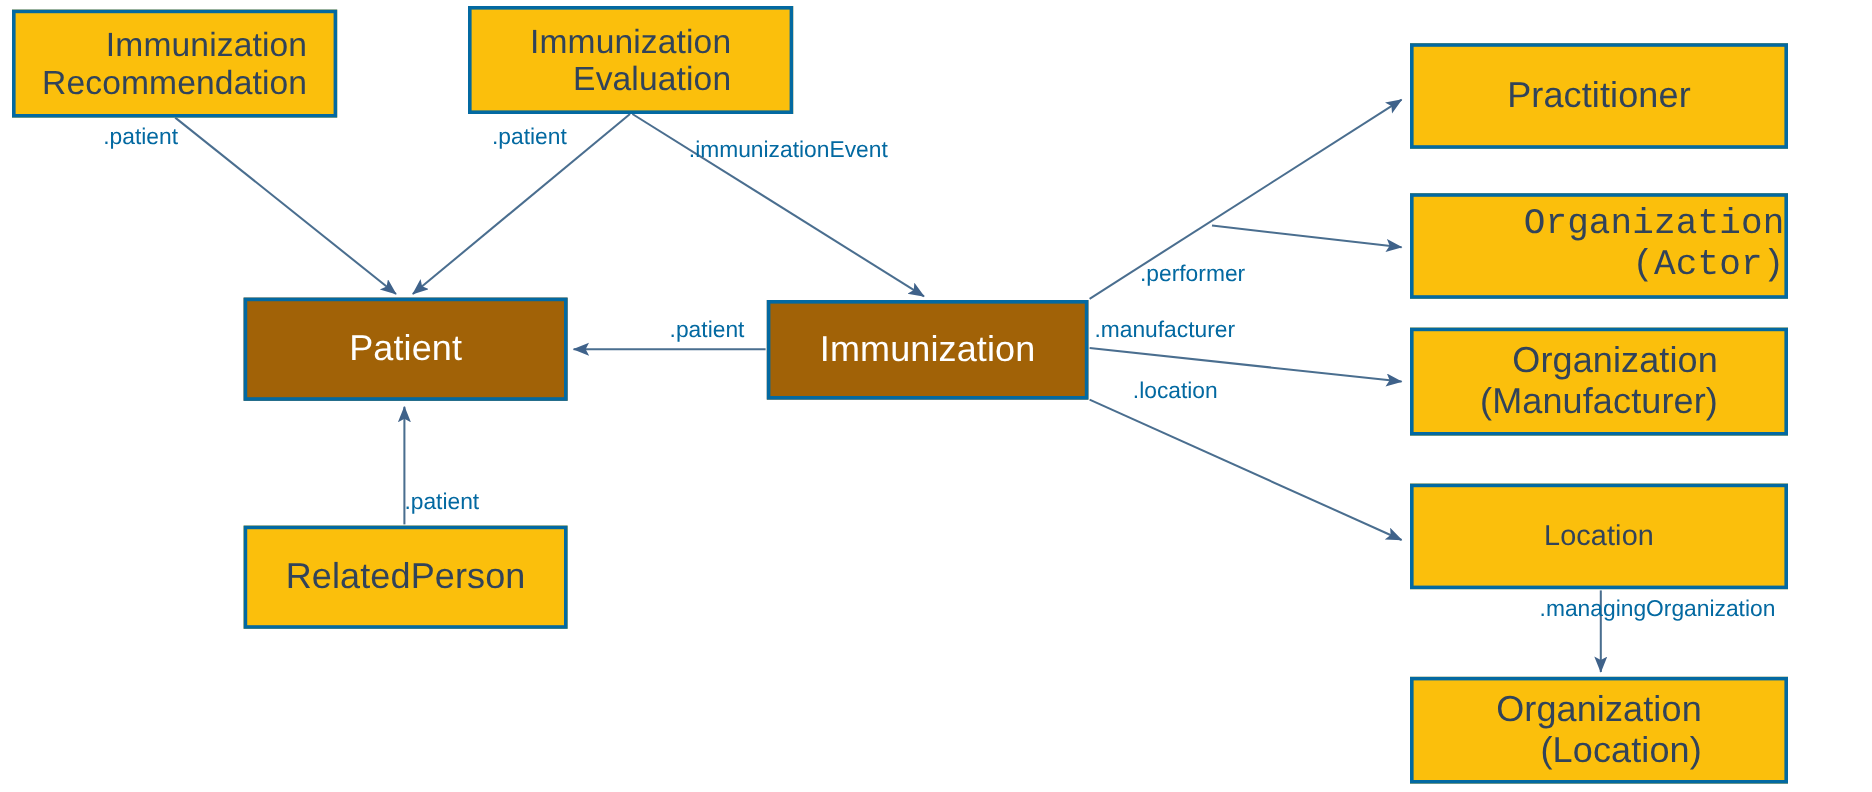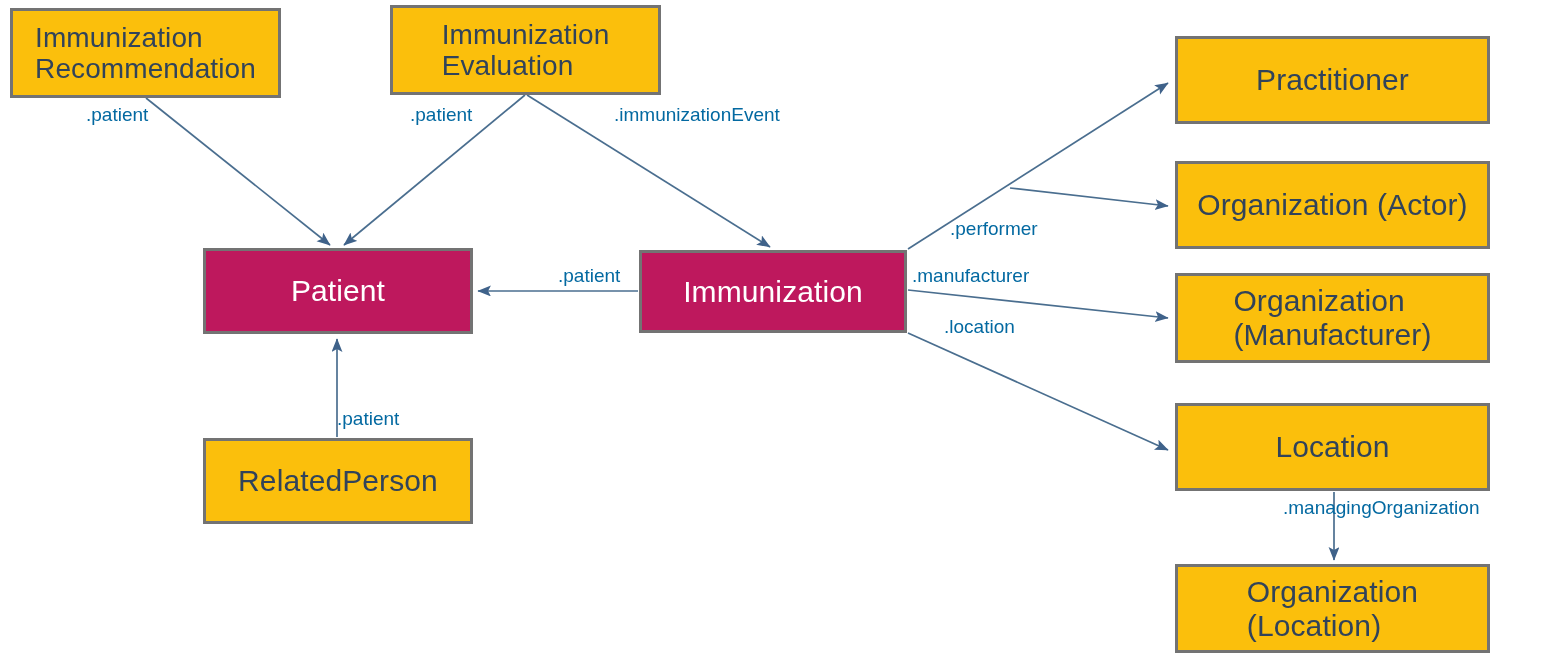--- a/index.html
+++ b/index.html
@@ -24,32 +24,32 @@
     width: 1560px;
     height: 660px;
     pointer-events: none;
   }
   .node {
     position: absolute;
     box-sizing: border-box;
     display: flex;
     align-items: center;
     justify-content: center;
-    text-align: left;
-    border: 3px solid #737373;
+    text-align: right;
+    border: 3px solid #0369a1;
     line-height: 1.12;
     white-space: pre-line;
     letter-spacing: 0.1px;
   }
   .node.yellow {
     background: #FBBF0C;
     color: #31435a;
   }
   .node.gray {
-    background: #be185d;
+    background: #a16207;
     color: #ffffff;
   }
   .edge-label {
     position: absolute;
     color: #0369a1;
     font-size: 19px;
     white-space: nowrap;
     line-height: 1;
   }
 </style>
@@ -93,35 +93,35 @@
 Evaluation</div>
 
   <div class="node gray" style="left:203px;top:248px;width:270px;height:86px;font-size:30px;">Patient</div>
 
   <div class="node gray" style="left:639px;top:250px;width:268px;height:83px;font-size:30px;">Immunization</div>
 
   <div class="node yellow" style="left:203px;top:438px;width:270px;height:86px;font-size:30px;">RelatedPerson</div>
 
   <div class="node yellow" style="left:1175px;top:36px;width:315px;height:88px;font-size:30px;">Practitioner</div>
 
-  <div class="node yellow" style="left:1175px;top:161px;width:315px;height:88px;font-size:30px;">Organization (Actor)</div>
+  <div class="node yellow" style="left:1175px;top:161px;width:315px;height:88px;font-size:30px;font-family:Liberation Mono, monospace;">Organization (Actor)</div>
 
   <div class="node yellow" style="left:1175px;top:273px;width:315px;height:90px;font-size:30px;">Organization
 (Manufacturer)</div>
 
-  <div class="node yellow" style="left:1175px;top:403px;width:315px;height:88px;font-size:30px;">Location</div>
+  <div class="node yellow" style="left:1175px;top:403px;width:315px;height:88px;font-size:24px;">Location</div>
 
   <div class="node yellow" style="left:1175px;top:564px;width:315px;height:89px;font-size:30px;">Organization
 (Location)</div>
 
   <div class="edge-label" style="left:86px;top:105px;">.patient</div>
 
   <div class="edge-label" style="left:410px;top:105px;">.patient</div>
 
-  <div class="edge-label" style="left:574px;top:105px;margin-left:40px;">.immunizationEvent</div>
+  <div class="edge-label" style="left:574px;top:116px;">.immunizationEvent</div>
 
   <div class="edge-label" style="left:558px;top:266px;">.patient</div>
 
   <div class="edge-label" style="left:337px;top:409px;">.patient</div>
 
   <div class="edge-label" style="left:950px;top:219px;">.performer</div>
 
   <div class="edge-label" style="left:912px;top:266px;text-align:center;">.manufacturer</div>
 
   <div class="edge-label" style="left:912px;top:317px;margin-left:32px;">.location</div>

